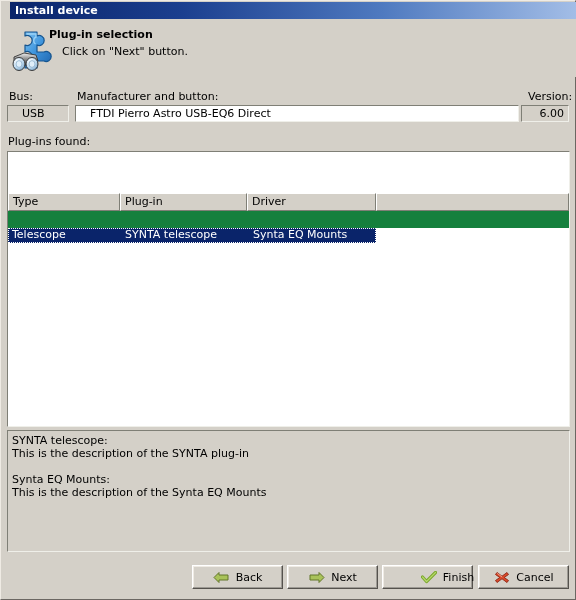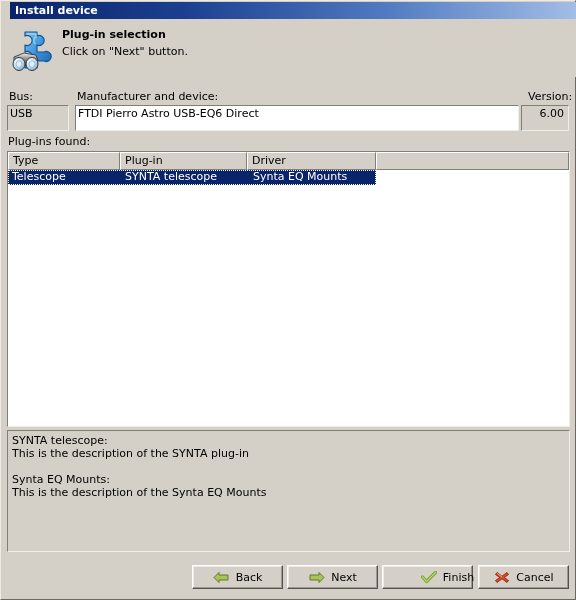--- a/index.html
+++ b/index.html
@@ -58,21 +58,21 @@
     background: #d4d0c8;
   }
   .header-icon {
     position: absolute;
     left: 7px; top: 9px;
     width: 50px;
     height: 46px;
   }
   .header-title {
     position: absolute;
-    left: 60px; top: 9px;
+    left: 47px; top: 9px;
     font-size: 11px;
     font-weight: bold;
     color: #000;
     white-space: nowrap;
   }
   .header-sub {
     position: absolute;
     left: 60px; top: 26px;
     font-size: 11px;
     color: #000;
@@ -85,28 +85,28 @@
     font-size: 11px;
     color: #000;
     white-space: nowrap;
   }
   .lbl-bus     { left: 8px;   top: 89px; }
   .lbl-man     { left: 76px;  top: 89px; }
   .lbl-ver     { left: 527px; top: 89px; }
 
   .field {
     position: absolute;
-    height: 26px;
+    height: 17px;
     box-sizing: border-box;
     border: 1px solid #7f7f76;
     border-right-color: #efefe9;
     border-bottom-color: #efefe9;
     font-size: 11px;
     line-height: 15px;
-    padding: 0 2px;
+    padding: 0 14px;
     white-space: nowrap;
     overflow: hidden;
   }
   .fld-bus {
     left: 6px; top: 104px; width: 62px;
     background: #d4d0c8;
   }
   .fld-man {
     left: 74px; top: 104px; width: 444px;
     background: #ffffff;
@@ -128,23 +128,24 @@
     height: 276px;
     box-sizing: border-box;
     background: #ffffff;
     border: 1px solid #7f7f76;
     border-right-color: #efefe9;
     border-bottom-color: #efefe9;
     overflow: hidden;
   }
   .list-header {
     display: flex;
-    height: 18px;
-    background: #f9a8d4;
-    box-sizing: border-box;
+    height: 35px;
+    background: #15803d;
+    box-sizing: border-box;
+    margin-top: 41px;
   }
   .col-head {
     box-sizing: border-box;
     height: 18px;
     line-height: 16px;
     font-size: 11px;
     padding-left: 4px;
     background: #d4d0c8;
     border-top: 1px solid #ffffff;
     border-left: 1px solid #ffffff;
@@ -292,21 +293,21 @@
           <ellipse cx="8" cy="12" rx="3" ry="3.4" fill="#dfeef9" stroke="#7fa6c4" stroke-width="0.7"></ellipse>
           <ellipse cx="21" cy="12" rx="3" ry="3.4" fill="#dfeef9" stroke="#7fa6c4" stroke-width="0.7"></ellipse>
         </g>
       </svg>
     </span>
     <span class="header-title">Plug-in selection</span>
     <span class="header-sub">Click on "Next" button.</span>
   </div>
 
   <span class="label lbl-bus">Bus:</span>
-  <span class="label lbl-man">Manufacturer and device:</span>
+  <span class="label lbl-man">Manufacturer and button:</span>
   <span class="label lbl-ver">Version:</span>
 
   <div class="field fld-bus">USB</div>
   <div class="field fld-man">FTDI Pierro Astro USB-EQ6 Direct</div>
   <div class="field fld-ver">6.00</div>
 
   <span class="label lbl-plugins">Plug-ins found:</span>
 
   <div class="listview">
     <div class="list-header">

